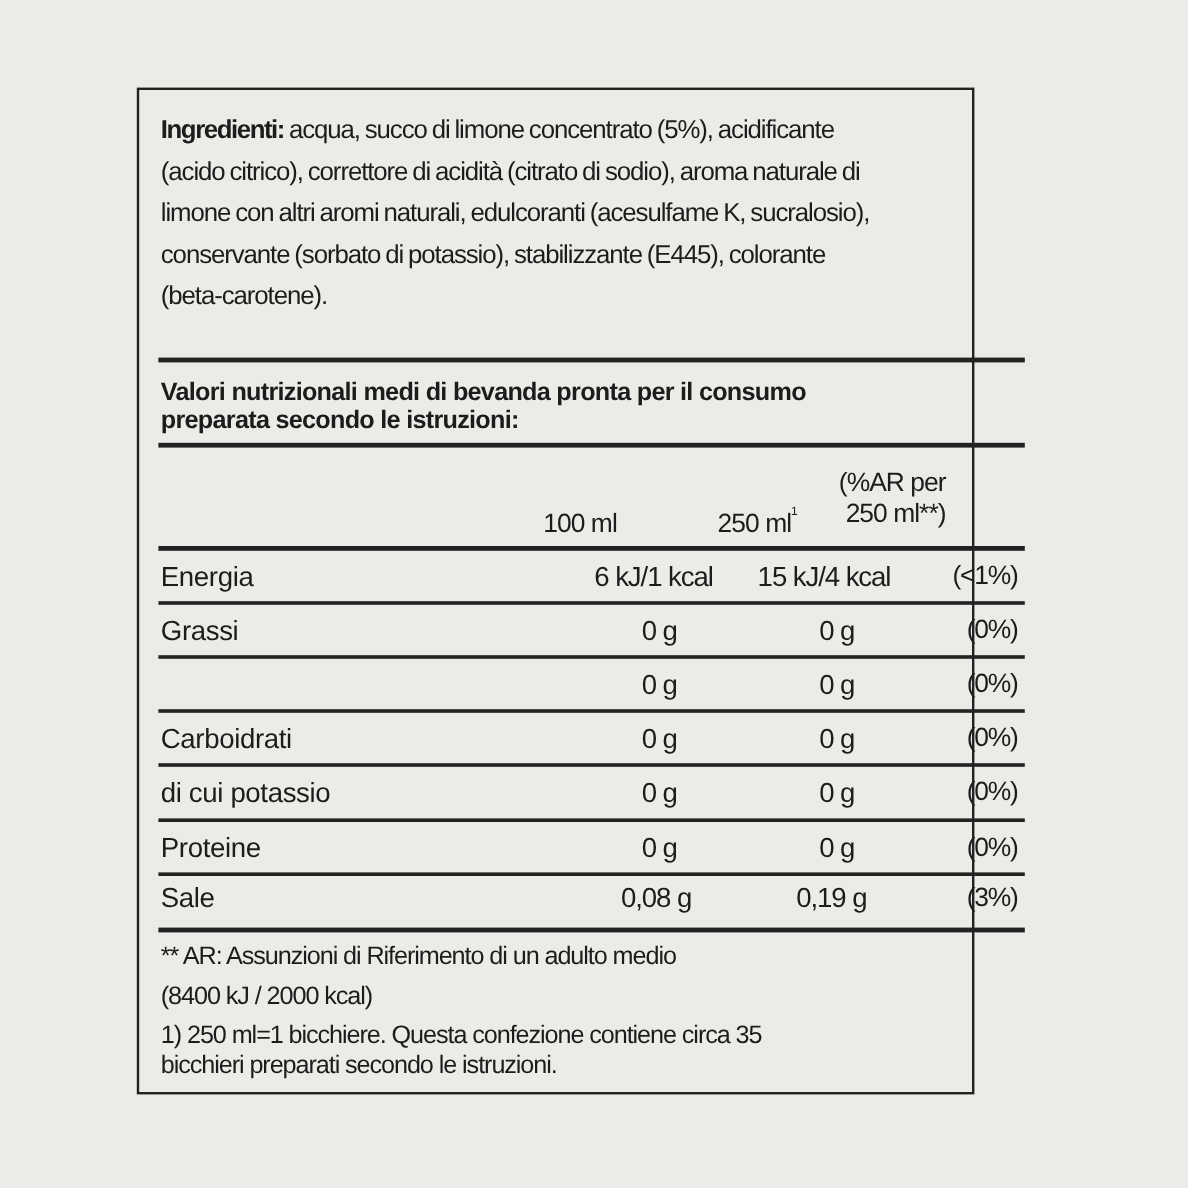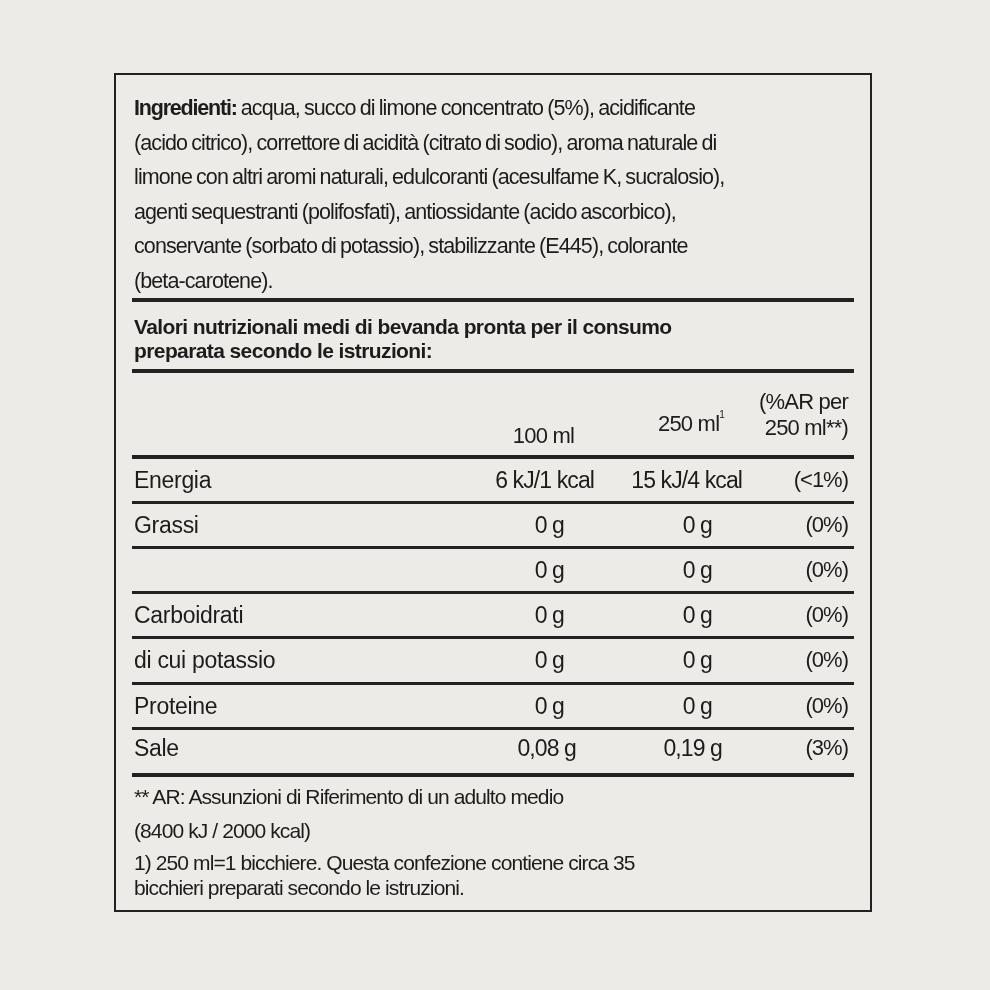--- a/index.html
+++ b/index.html
@@ -7,21 +7,21 @@
     width: 990px; height: 990px;
     background: #ecebe7;
     position: relative;
     font-family: "Liberation Sans", "DejaVu Sans", sans-serif;
     color: #1c1c1c;
     overflow: hidden;
   }
   .label-box {
     position: absolute;
     left: 114px; top: 73px;
-    width: 758px; height: 839px;
+    width: 698px; height: 839px;
     border: 2px solid #222;
     box-sizing: border-box;
   }
   .ingredients {
     position: absolute; left: 18px; top: 16px; width: 720px;
     font-size: 21.5px; line-height: 34.5px; letter-spacing: -0.9px;
     word-spacing: -1px;
   }
   .ingredients b { font-weight: bold; letter-spacing: -1.2px; }
   .thick { position: absolute; left: 16px; width: 722px; height: 4px; background: #222; }
@@ -41,36 +41,35 @@
 </style>
 </head>
 <body>
 
 <div class="label-box">
 
   <div class="ingredients">
     <div><b>Ingredienti:</b><span> acqua, succo di limone concentrato (5%), acidificante</span></div>
     <div>(acido citrico), correttore di acidità (citrato di sodio), aroma naturale di</div>
     <div>limone con altri aromi naturali, edulcoranti (acesulfame K, sucralosio),</div>
-    <div>agenti sequestranti (polifosfati), antiossidante (acido ascorbico),</div>
     <div>conservante (sorbato di potassio), stabilizzante (E445), colorante</div>
     <div>(beta-carotene).</div>
   </div>
 
   <div class="thick" style="top:223px;"></div>
 
   <div class="nutri-title">
     <div>Valori nutrizionali medi di bevanda pronta per il consumo</div>
     <div>preparata secondo le istruzioni:</div>
   </div>
 
   <div class="thick" style="top:294px;"></div>
 
   <div class="col" style="right:296px; top:348px;">100 ml</div>
-  <div class="col" style="right:146px; top:336px;"><span>250 ml</span><sup>1</sup></div>
+  <div class="col" style="right:146px; top:348px;"><span>250 ml</span><sup>1</sup></div>
   <div class="col" style="right:22px; top:314px; text-align:right;">
     <div>(%AR per</div>
     <div style="margin-top:0;">250 ml**)</div>
   </div>
 
   <div class="thick" style="top:380px;"></div>
 
   <div class="row" style="top:384px;">
     <span class="name">Energia</span>
     <span class="v1">6 kJ/1 kcal</span>

